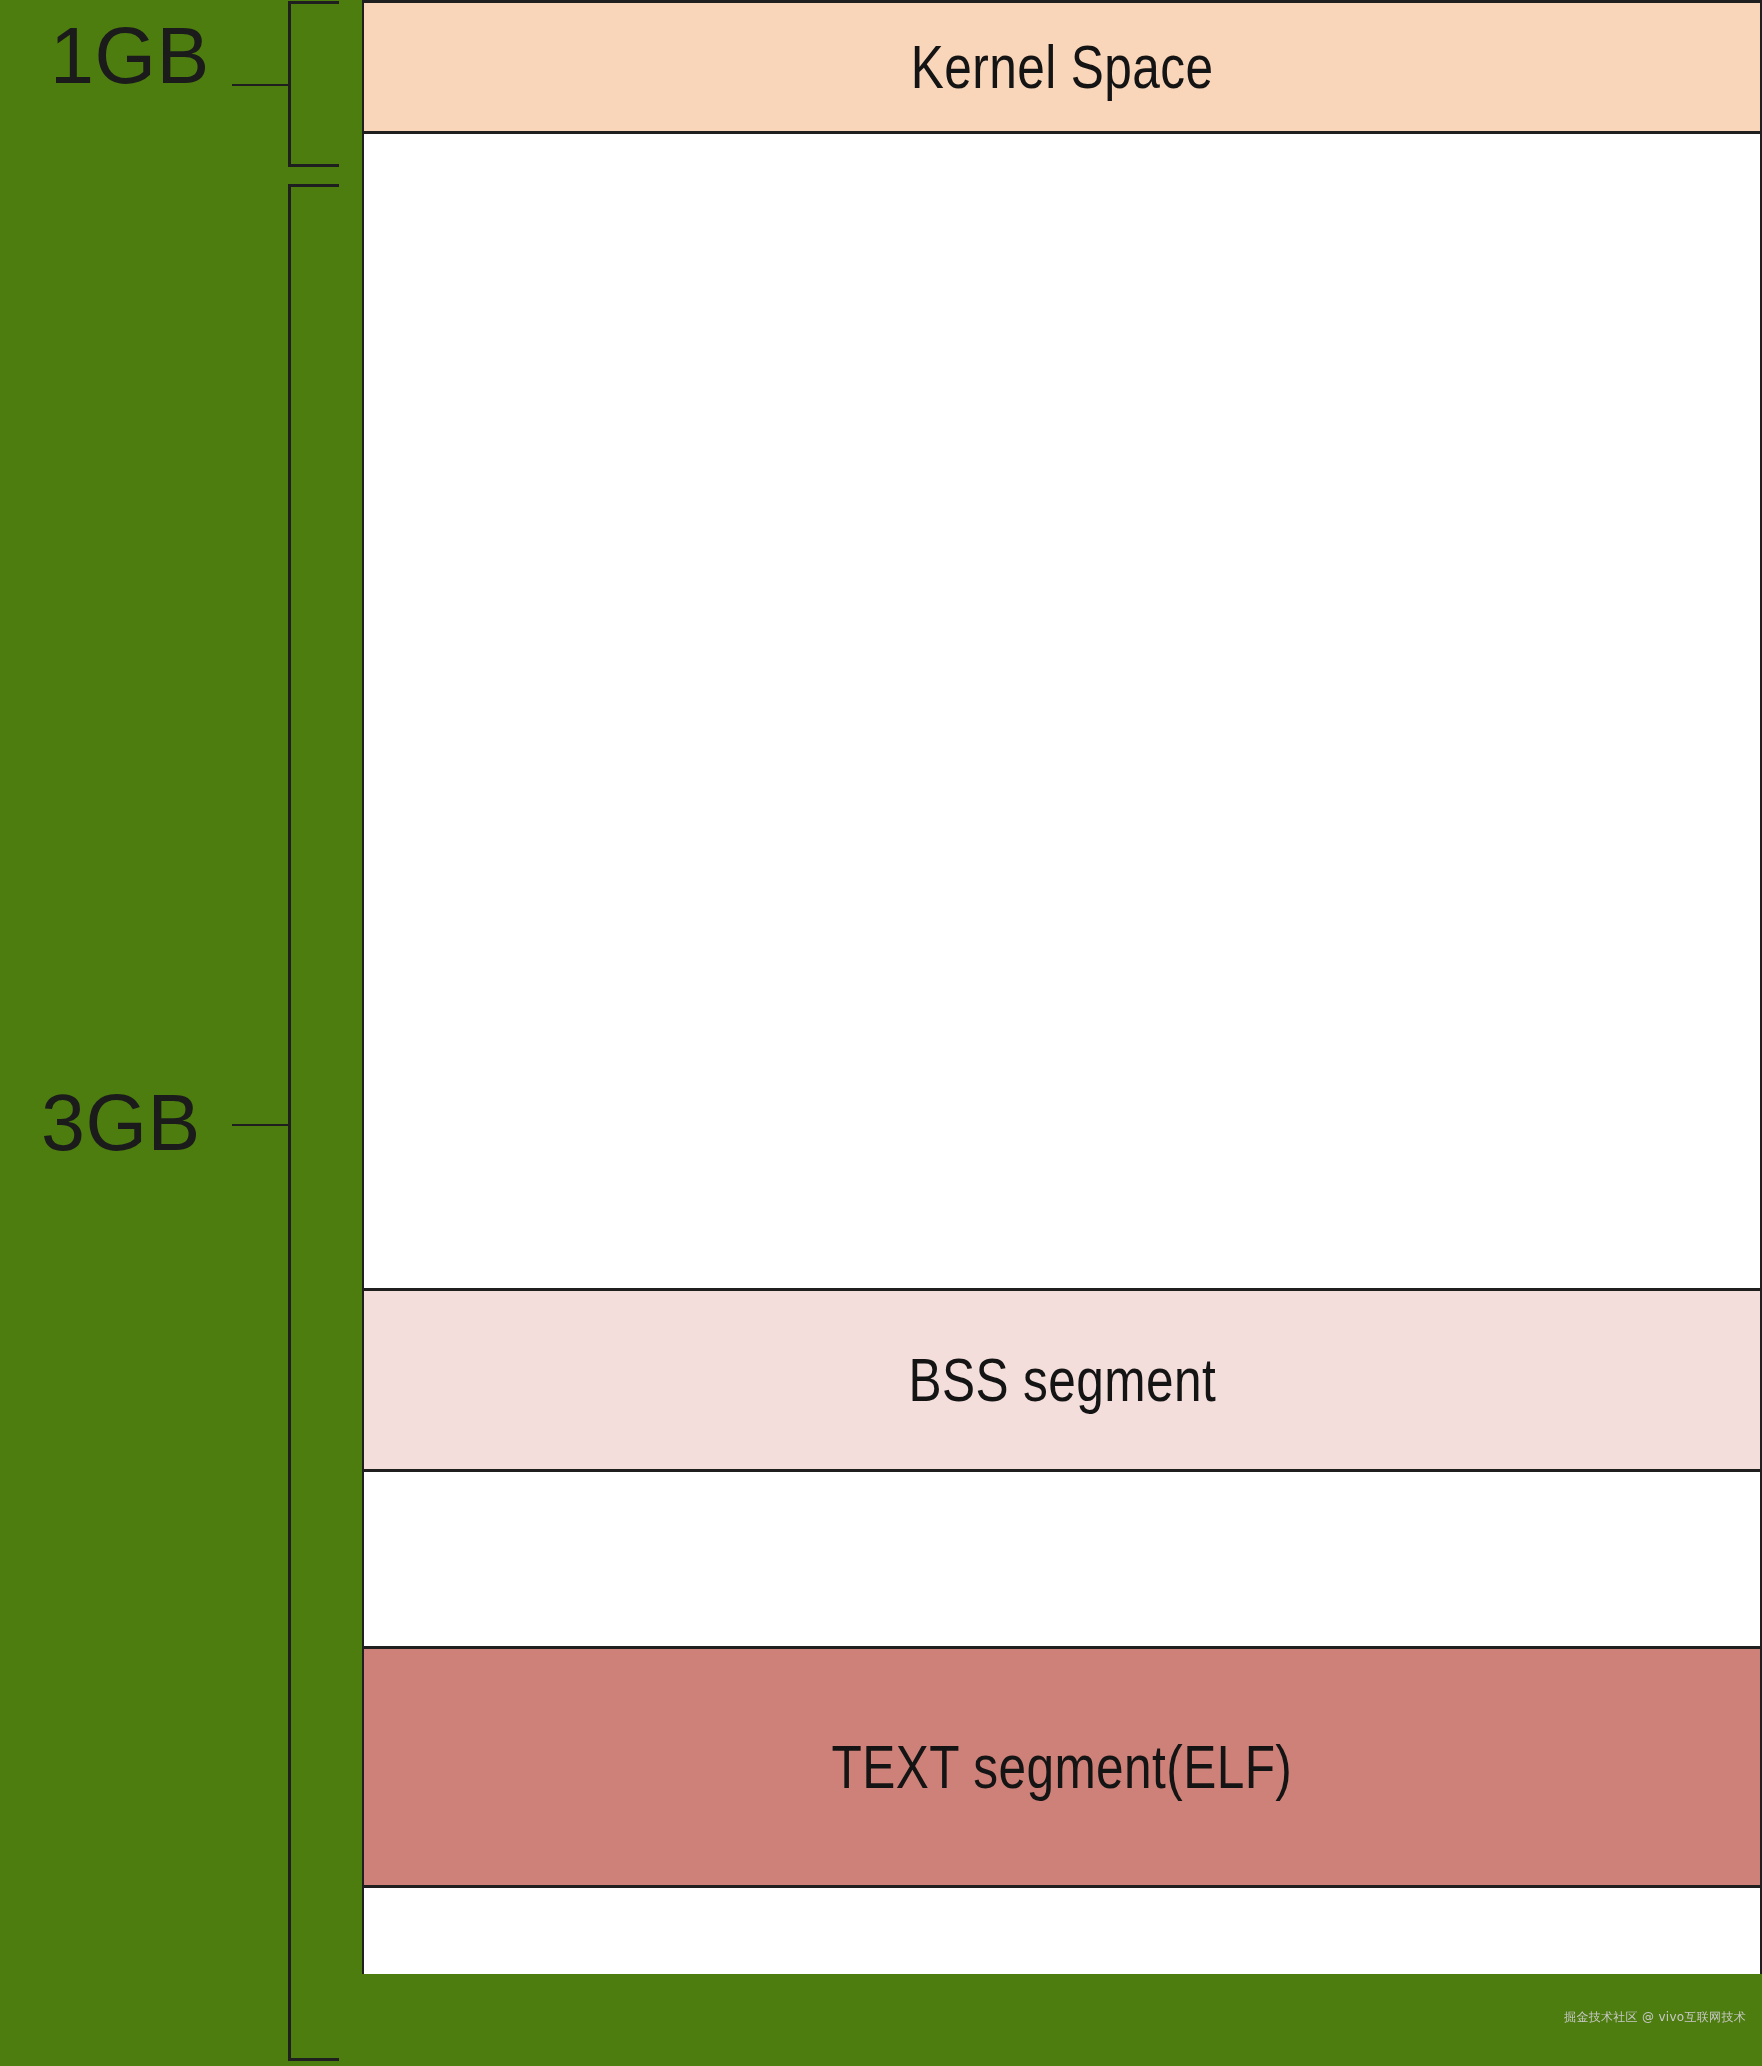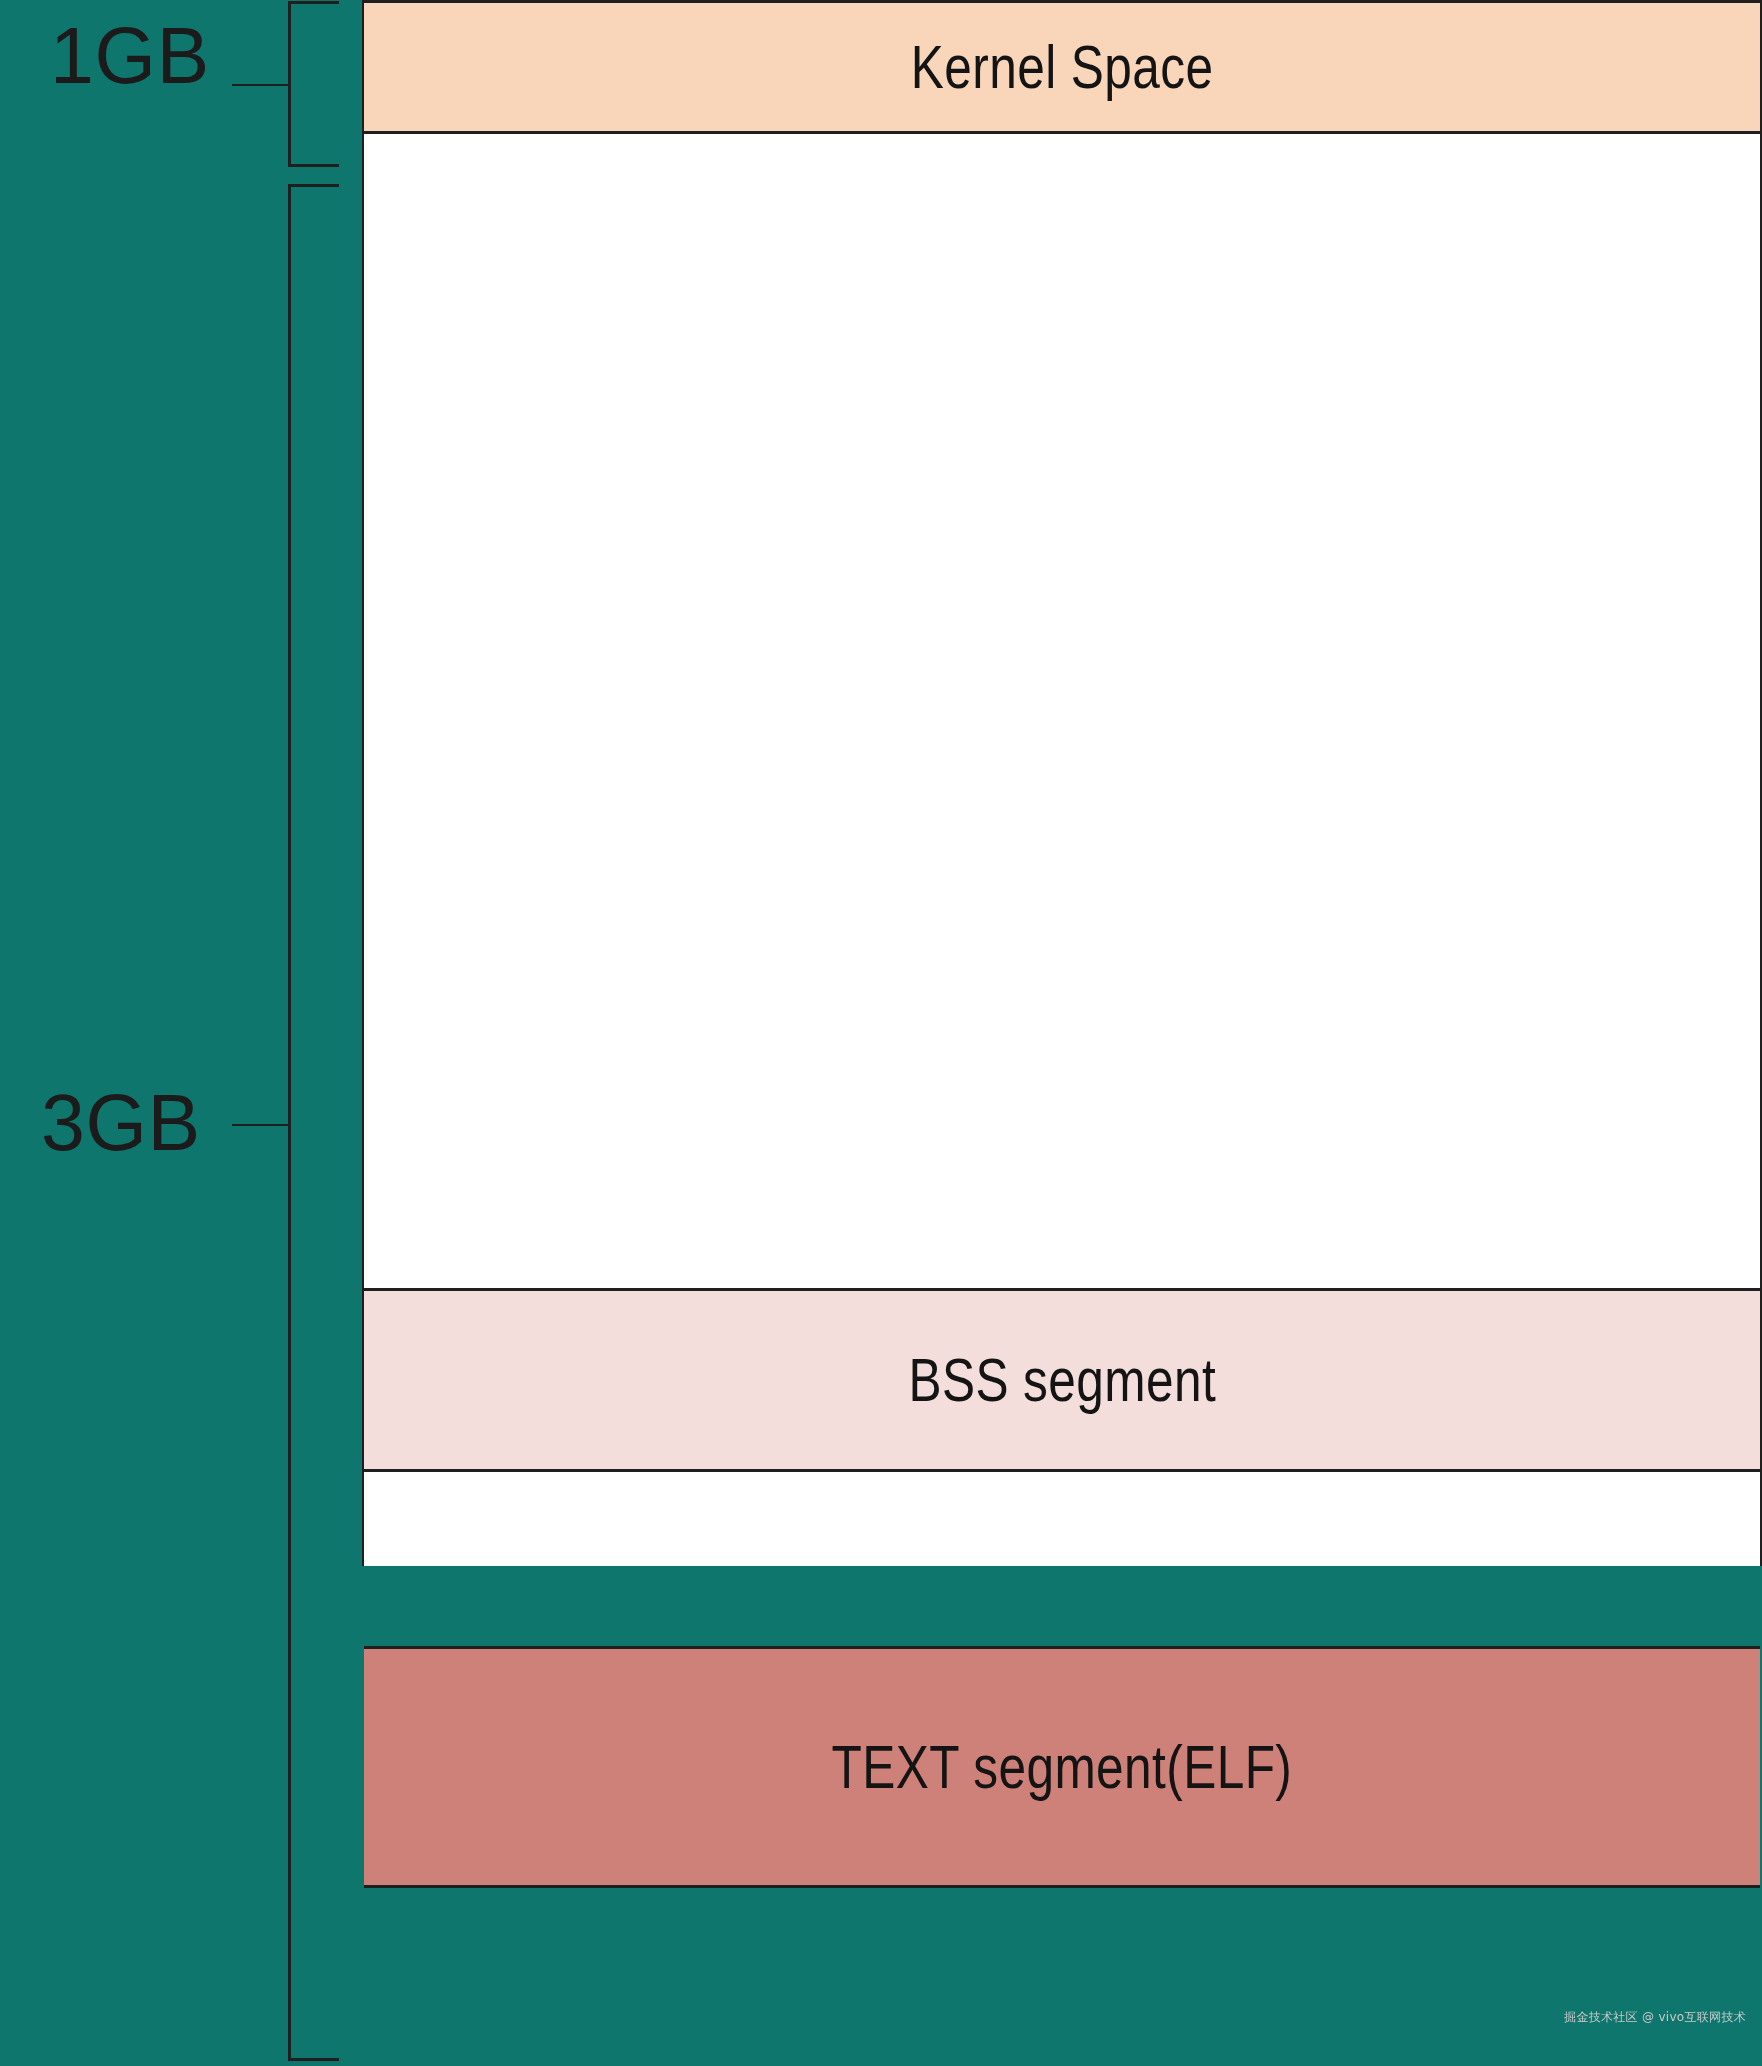--- a/index.html
+++ b/index.html
@@ -9,21 +9,21 @@
   }
   body {
     font-family: "Liberation Sans", sans-serif;
     -webkit-font-smoothing: antialiased;
   }
 
   #canvas {
     position: relative;
     width: 1762px;
     height: 2066px;
-    background: #0f766e;
+    background: #4d7c0f;
     overflow: hidden;
   }
 
   
   .scale-label {
     position: absolute;
     font-family: "Liberation Sans", sans-serif;
     font-weight: 400;
     font-size: 79px;
     line-height: 1;
@@ -47,21 +47,21 @@
     height: 0;
     border-top: 2.6px solid #1f1f1f;
   }
 
   
   #memory-column {
     position: absolute;
     left: 362px;
     top: 0px;
     width: 1400px;
-    height: 1566px;
+    height: 1974px;
     box-sizing: border-box;
     border-left: 2.6px solid #1f1f1f;
     border-right: 2.6px solid #1f1f1f;
     background: #ffffff;
   }
 
   .mem-block {
     position: absolute;
     left: 0px;
     right: 0px;

